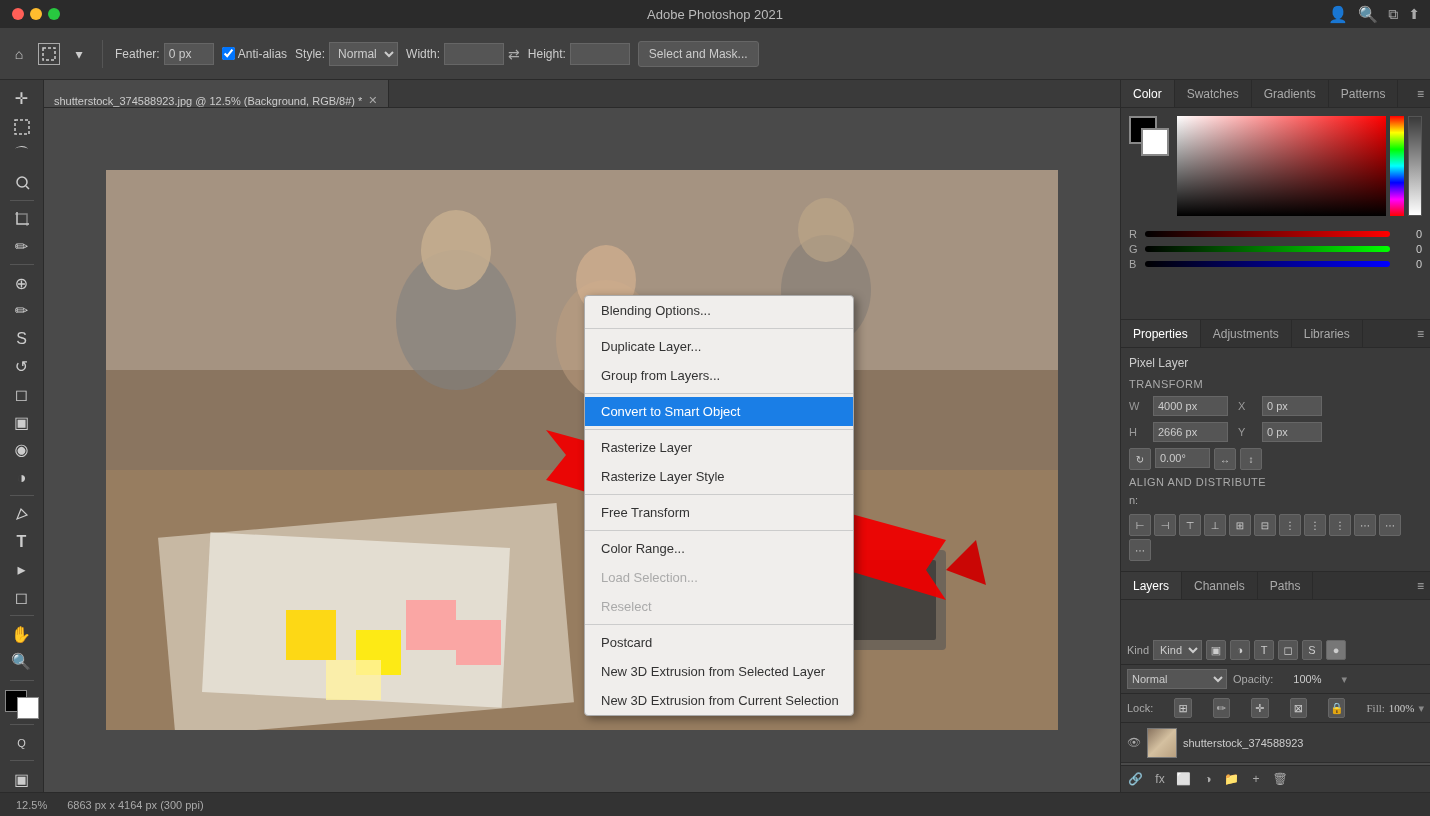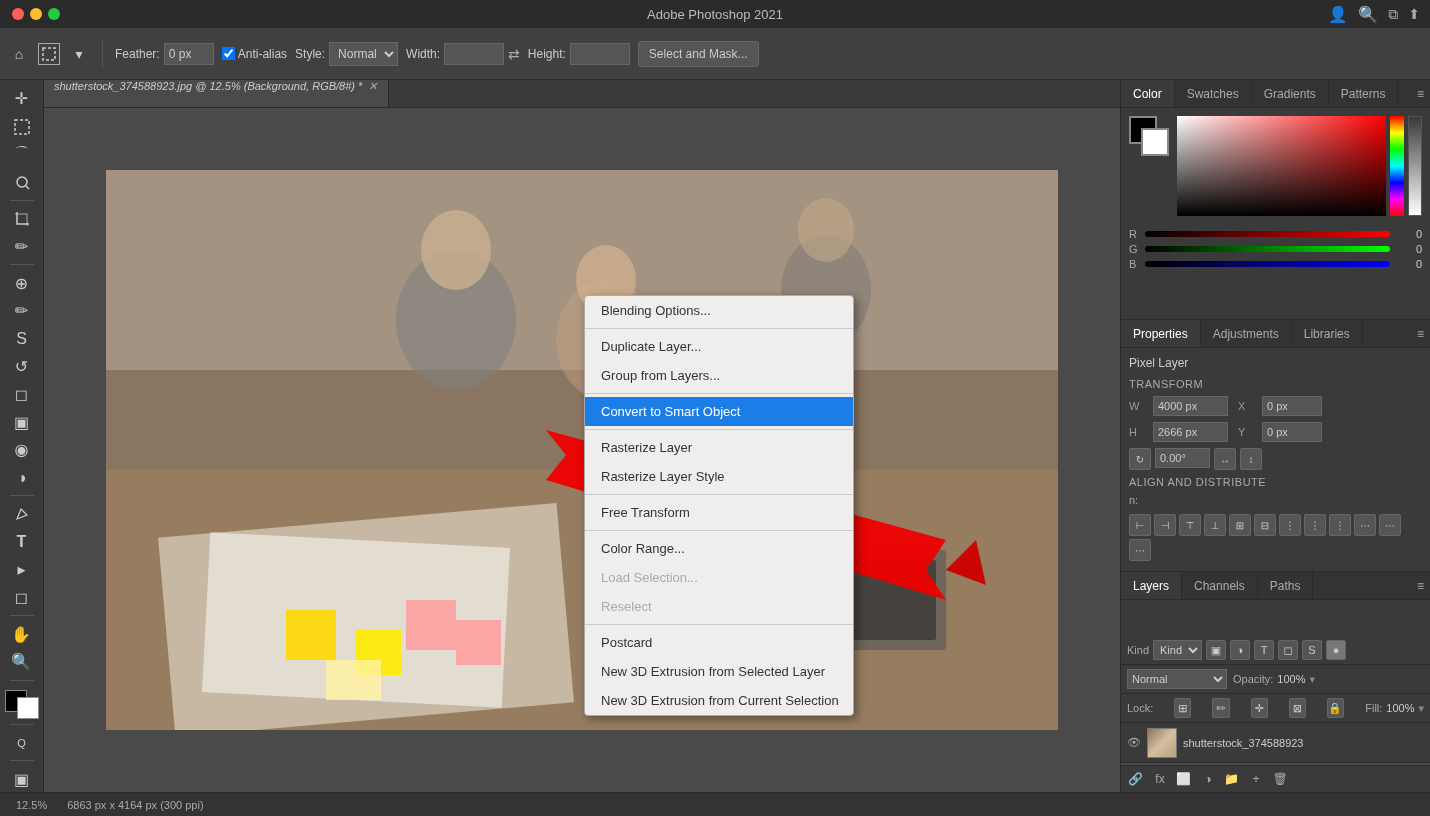--- a/index.html
+++ b/index.html
@@ -188,29 +188,28 @@
     }
     #tab-bar {
       height: 28px;
       background: #3a3a3a;
       display: flex;
       align-items: stretch;
       border-bottom: 1px solid #2a2a2a;
     }
     .doc-tab {
       display: flex;
-      align-items: flex-start;
+      align-items: flex-end;
       padding: 0 10px;
       background: #4a4a4a;
       border-right: 1px solid #2a2a2a;
       font-size: 11px;
       color: #ccc;
       gap: 6px;
       cursor: pointer;
-      font-style: italic;
     }
     .doc-tab .close-btn {
       color: #aaa;
       font-size: 11px;
     }
     #canvas-wrapper {
       width: 100%;
       height: calc(100% - 28px);
       display: flex;
       align-items: center;
@@ -486,21 +485,21 @@
       width: 100px;
       font-size: 11px;
       background: #555;
       border: 1px solid #666;
       color: #ccc;
       height: 20px;
     }
     .opacity-row {
       display: flex;
       align-items: center;
-      gap: 4px;
+      gap: 20px;
       font-size: 11px;
       color: #ccc;
     }
     .opacity-label { color: #aaa; }
     .opacity-value { color: #ccc; }
     .lock-icons-row {
       display: flex;
       align-items: center;
       gap: 21px;
       padding: 4px 6px;
@@ -895,21 +894,21 @@
           <span style="color:#888;">▾</span>
         </div>
       </div>
       <div class="lock-icons-row">
         <span class="lock-label">Lock:</span>
         <div class="layers-icon-btn">⊞</div>
         <div class="layers-icon-btn">✏</div>
         <div class="layers-icon-btn">✛</div>
         <div class="layers-icon-btn">⊠</div>
         <div class="layers-icon-btn">🔒</div>
-        <div style="margin-left:auto; display:flex; gap:4px;">
+        <div style="margin-left:auto; display:flex; gap:4px;font-family:Liberation Serif, serif;">
           <span style="font-size:11px; color:#aaa;">Fill:</span>
           <span style="font-size:11px; color:#ccc;">100%</span>
           <span style="color:#888; font-size:11px;">▾</span>
         </div>
       </div>
       <div class="layers-list">
 
         <div class="layer-item">
           <div class="layer-eye">👁</div>
           <div class="layer-thumb">

